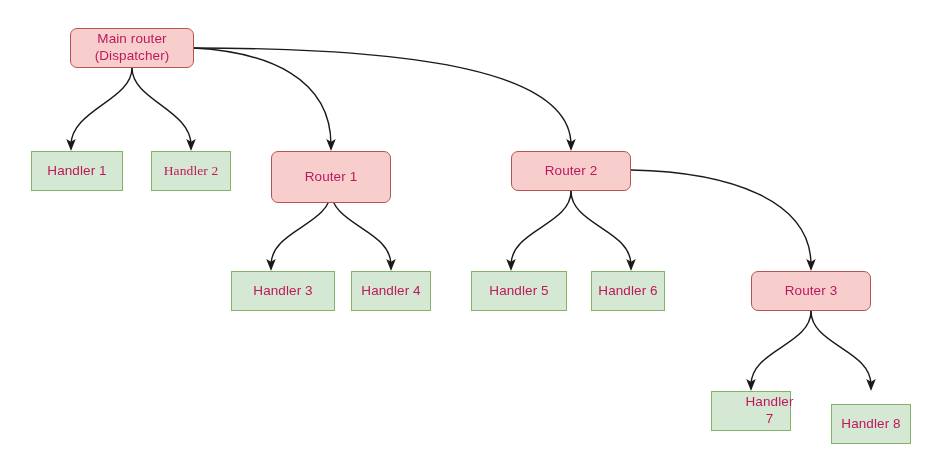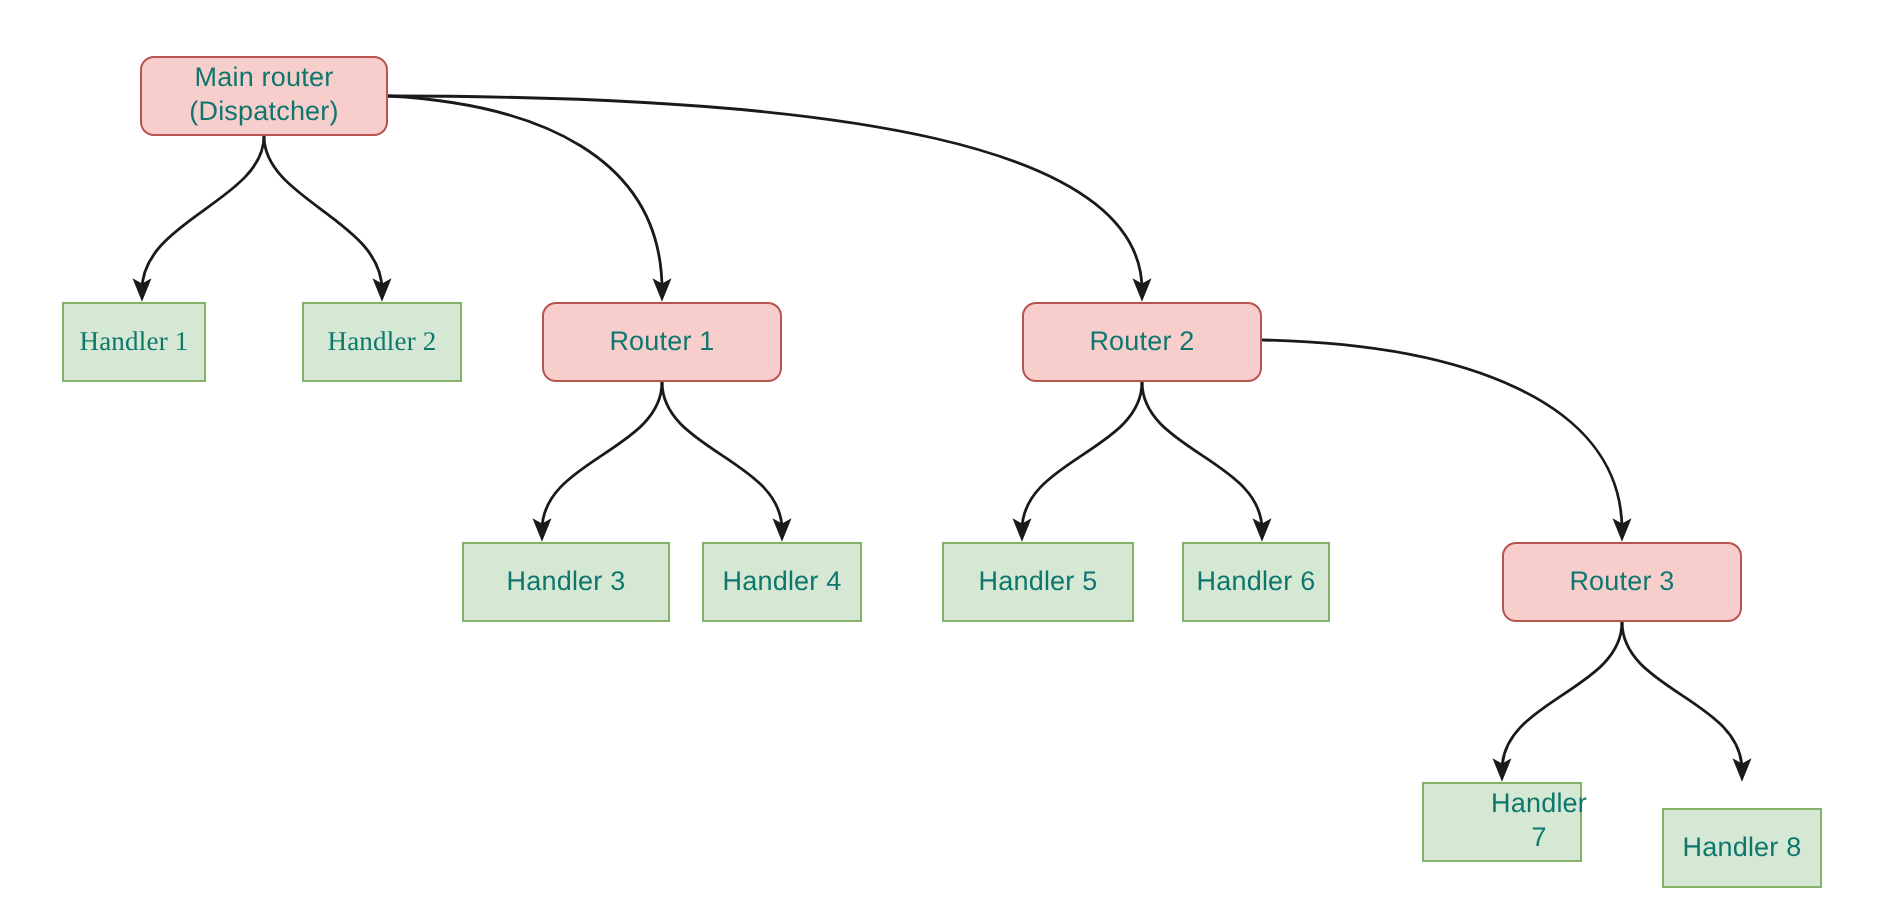--- a/index.html
+++ b/index.html
@@ -35,21 +35,21 @@
   }
   .node {
     position: absolute;
     box-sizing: border-box;
     display: flex;
     align-items: center;
     justify-content: center;
     text-align: center;
     font-size: 13.5px;
     line-height: 1.25;
-    color: #0f766e;
+    color: #be185d;
     letter-spacing: 0.1px;
     white-space: pre-line;
   }
   .node-router {
     background: #f8cecc;
     border: 1.2px solid #b85450;
     border-radius: 7px;
   }
   .node-handler {
     background: #d5e8d4;
@@ -83,23 +83,23 @@
         <path class="edge-path" d="M 571 191 C 571 225 631 230 631 265" marker-end="url(#arrowhead)"></path>
         <path class="edge-path" d="M 631 170 C 730 172 811 200 811 265" marker-end="url(#arrowhead)"></path>
         <path class="edge-path" d="M 811 311 C 811 345 751 350 751 385" marker-end="url(#arrowhead)"></path>
         <path class="edge-path" d="M 811 311 C 811 345 871 350 871 385" marker-end="url(#arrowhead)"></path>
       </g>
   </svg>
 
   <div id="nodes-group">
       <div class="node node-router" style="left: 70px; top: 28px; width: 124px; height: 40px;"><span class="node-label">Main router
 (Dispatcher)</span></div>
-      <div class="node node-handler" style="left: 31px; top: 151px; width: 72px; height: 40px; font-family: Liberation Serif, serif;"><span class="node-label">Handler 1</span></div>
+      <div class="node node-handler" style="left: 31px; top: 151px; width: 92px; height: 40px;"><span class="node-label">Handler 1</span></div>
       <div class="node node-handler" style="left: 151px; top: 151px; width: 80px; height: 40px; font-family: Liberation Serif, serif;"><span class="node-label">Handler 2</span></div>
-      <div class="node node-router" style="left: 271px; top: 151px; width: 120px; height: 40px;"><span class="node-label">Router 1</span></div>
+      <div class="node node-router" style="left: 271px; top: 151px; width: 120px; height: 52px;"><span class="node-label">Router 1</span></div>
       <div class="node node-router" style="left: 511px; top: 151px; width: 120px; height: 40px;"><span class="node-label">Router 2</span></div>
       <div class="node node-handler" style="left: 231px; top: 271px; width: 104px; height: 40px;"><span class="node-label">Handler 3</span></div>
       <div class="node node-handler" style="left: 351px; top: 271px; width: 80px; height: 40px;"><span class="node-label">Handler 4</span></div>
       <div class="node node-handler" style="left: 471px; top: 271px; width: 96px; height: 40px;"><span class="node-label">Handler 5</span></div>
       <div class="node node-handler" style="left: 591px; top: 271px; width: 74px; height: 40px;"><span class="node-label">Handler 6</span></div>
       <div class="node node-router" style="left: 751px; top: 271px; width: 120px; height: 40px;"><span class="node-label">Router 3</span></div>
       <div class="node node-handler" style="left: 711px; top: 391px; width: 80px; height: 40px; padding-left: 37px;"><span class="node-label">Handler 7</span></div>
       <div class="node node-handler" style="left: 831px; top: 404px; width: 80px; height: 40px;"><span class="node-label">Handler 8</span></div>
     </div>
 

